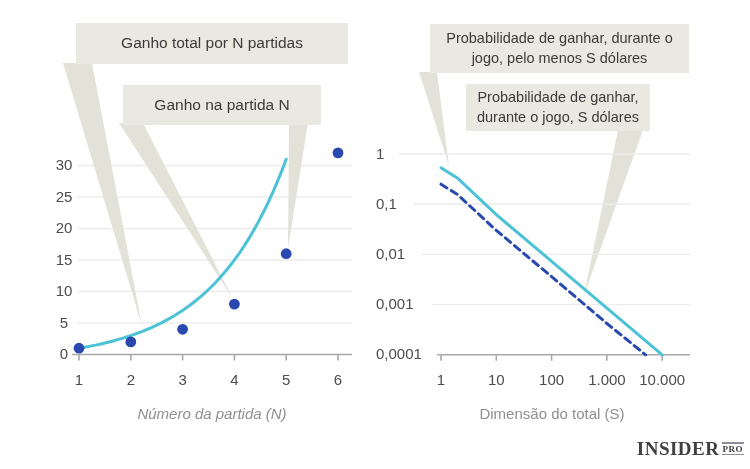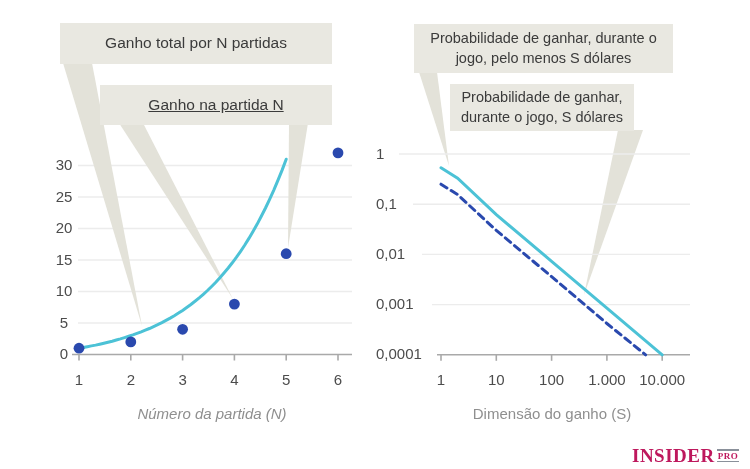--- a/index.html
+++ b/index.html
@@ -5,29 +5,30 @@
   html,body{margin:0;padding:0;background:#ffffff;}
   .stage{
     position:relative;width:750px;height:469px;background:#ffffff;overflow:hidden;
     font-family:"Liberation Sans","DejaVu Sans",sans-serif;
   }
   #canvas{position:absolute;left:0;top:0;}
   .callout{
     position:absolute;background:#e9e8e1;color:#3b3b3b;
     display:flex;align-items:center;justify-content:center;text-align:center;
     line-height:1.32;
+    margin-left:16px;
   }
   .callout.big{font-size:15.5px;}
   .callout.small{font-size:14.5px;}
   .axis-title{
     position:absolute;color:#8f8f8f;font-size:15px;text-align:center;white-space:nowrap;
   }
   .logo{
-    position:absolute;left:632px;top:438px;width:112px;text-align:left;
-    color:#be185d;white-space:nowrap;margin-top:7px;
+    position:absolute;left:632px;top:438px;width:112px;text-align:right;
+    color:#404040;white-space:nowrap;
   }
   .logo-main{
     font-family:"Liberation Serif","DejaVu Serif",serif;
     font-weight:bold;font-size:19px;letter-spacing:0.5px;
   }
   .logo-pro{
     display:inline-block;font-family:"Liberation Serif","DejaVu Serif",serif;
     font-weight:bold;font-size:9px;letter-spacing:0.5px;
     border-top:2px solid #8a909a;border-bottom:1.5px solid #8a909a;
     padding:0 1px;margin-left:2px;position:relative;top:-3px;line-height:10px;
@@ -96,29 +97,29 @@
       <text x="376" y="258.9" text-anchor="start" font-size="15px" fill="#4c4c4c">0,01</text>
       <text x="376" y="309.1" text-anchor="start" font-size="15px" fill="#4c4c4c">0,001</text>
       <text x="376" y="359.3" text-anchor="start" font-size="15px" fill="#4c4c4c">0,0001</text>
       <path d="M441.0 167.8 L457.6 178.2 L496.3 214.6 L551.6 261.3 L606.9 308.1 L662.2 354.8" fill="none" stroke="#4cc2d6" stroke-width="3" stroke-linecap="round"></path>
       <path d="M441.0 184.2 L457.6 194.6 L496.3 230.4 L551.6 276.7 L606.9 323.5 L645.6 354.8" fill="none" stroke="#2a49ae" stroke-width="3" stroke-linecap="round" stroke-dasharray="7 5"></path>
     </svg>
 
   <div class="callout big" id="lb1" style="left:60px;top:23px;width:272px;height:41px;">
     <span>Ganho total por N partidas</span>
   </div>
-  <div class="callout big" id="lb2" style="left:100px;top:85px;width:232px;height:40px;text-decoration:underline;">
+  <div class="callout big" id="lb2" style="left:107px;top:85px;width:198px;height:40px;">
     <span>Ganho na partida N</span>
   </div>
   <div class="callout small" id="rb1" style="left:414px;top:24px;width:259px;height:49px;padding:1px 6px;box-sizing:border-box;">
     <span>Probabilidade de ganhar, durante o jogo, pelo menos S dólares</span>
   </div>
   <div class="callout small" id="rb2" style="left:450px;top:84px;width:184px;height:47px;padding:0 6px;box-sizing:border-box;">
     <span>Probabilidade de ganhar, durante o jogo, S dólares</span>
   </div>
 
   <div class="axis-title" style="left:81px;top:405px;width:262px;font-style:italic;">Número da partida (N)</div>
-  <div class="axis-title" style="left:428px;top:405px;width:248px;">Dimensão do ganho (S)</div>
+  <div class="axis-title" style="left:428px;top:405px;width:248px;">Dimensão do total (S)</div>
 
   <div class="logo">
     <span class="logo-main">INSIDER</span><span class="logo-pro">PRO</span>
   </div>
 </div>
 
 </body></html>

